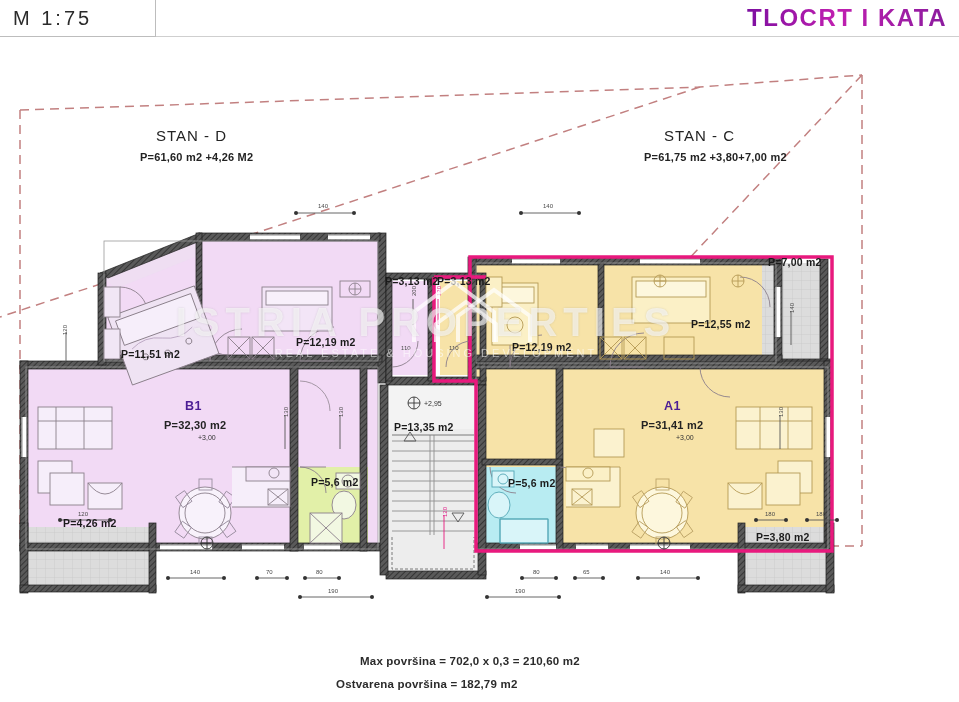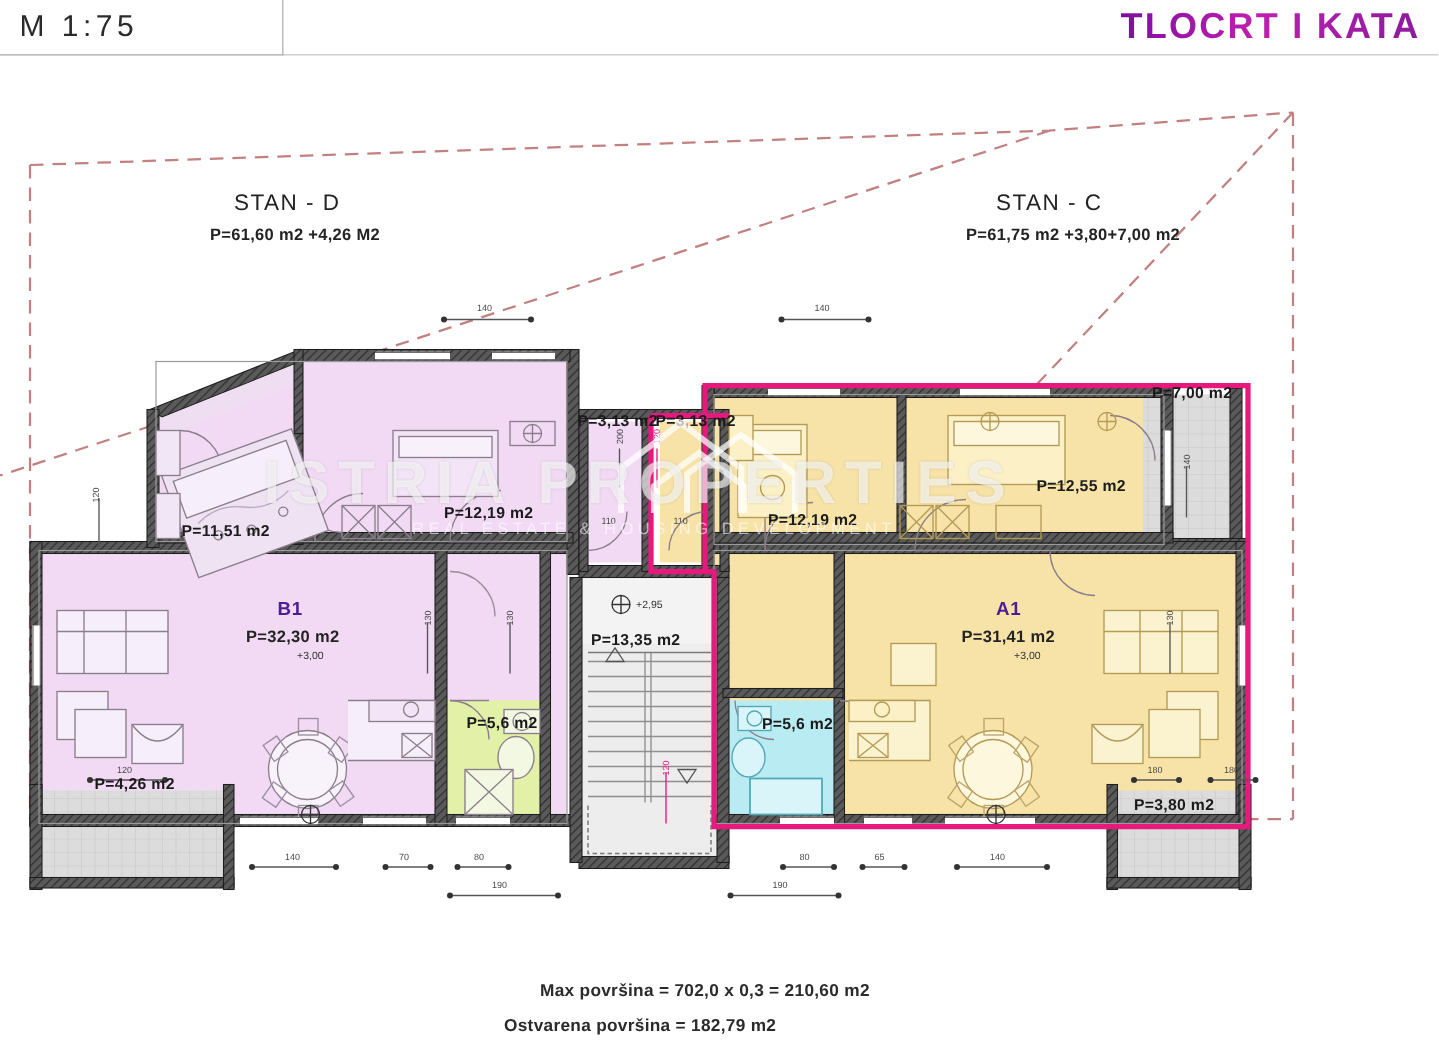--- a/index.html
+++ b/index.html
@@ -19,21 +19,21 @@
   
   .hdr-rule {
     position: absolute;
     left: 0; top: 36px;
     width: 959px; height: 1px;
     background: #cfcfcf;
   }
   .scale-box {
     position: absolute;
     left: 0; top: 0;
-    width: 189px; height: 37px;
+    width: 156px; height: 37px;
     border-right: 1px solid #bdbdbd;
     border-bottom: 1px solid #bdbdbd;
     display: flex; align-items: center; text-align: center;
   }
   .scale-txt {
     padding-left: 13px;
     font-size: 20px;
     letter-spacing: 3px;
     color: #2b2b2b;
     font-family: "Liberation Sans", sans-serif;

